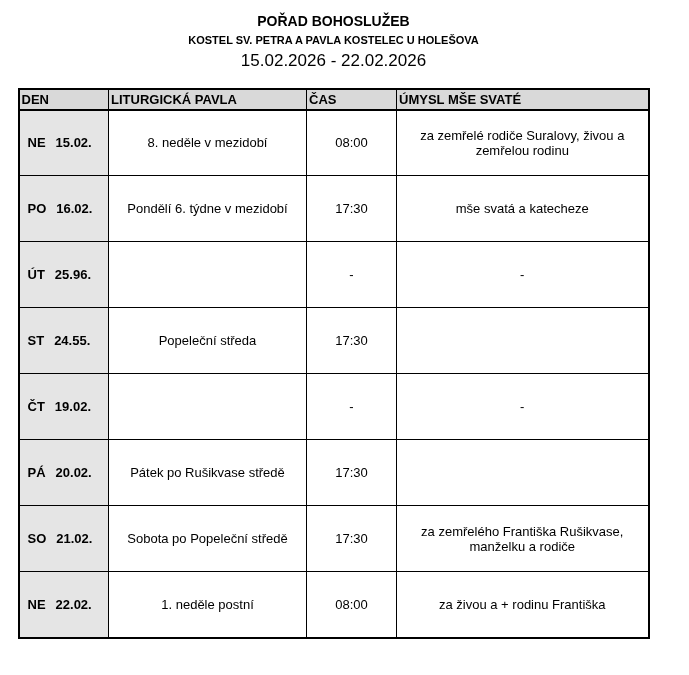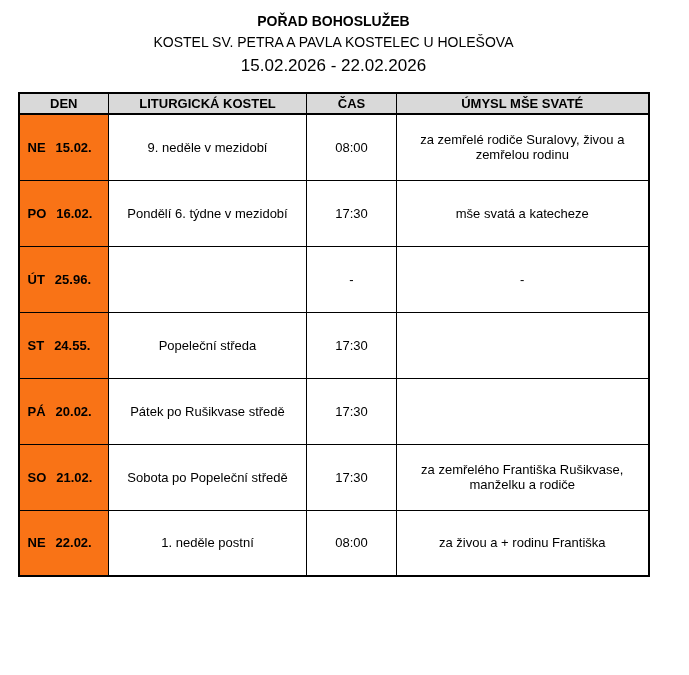--- a/index.html
+++ b/index.html
@@ -10,51 +10,51 @@
     font-family: "Liberation Sans", sans-serif;
   }
   .page {
     width: 667px;
     height: 675px;
     box-sizing: border-box;
     padding-top: 12px;
   }
   .titles { text-align: center; }
   .title-line1 { font-size: 14px; font-weight: bold; line-height: 1.4; }
-  .title-line2 { font-size: 14px; font-weight: normal; line-height: 1.5; }
+  .title-line2 { font-size: 11px; font-weight: bold; line-height: 1.5; }
   .title-line3 { font-size: 17px; font-weight: normal; line-height: 1.5; }
 
   table.schedule {
     border-collapse: collapse;
     table-layout: fixed;
     width: 630px;
     margin: 14px auto 0 auto;
     border: 2px solid #000;
   }
   .schedule th, .schedule td {
     border: 1px solid #000;
     font-size: 13px;
     box-sizing: border-box;
   }
   .schedule thead th {
     background: #d9d9d9;
     font-weight: bold;
     height: 21px;
     padding: 1px 2px;
-    text-align: center;
+    text-align: left;
     border-bottom: 2px solid #000;
   }
   .schedule tbody td {
     height: 66px;
     vertical-align: middle;
     text-align: center;
     padding: 2px 6px;
   }
   .schedule tbody td.day-cell {
-    background: #f97316;
+    background: #e5e5e5;
     font-weight: bold;
     text-align: left;
     padding-left: 8px;
   }
   .day-cell .date { margin-left: 10px; }
 
   col.c-den { width: 90px; }
   col.c-osl { width: 198px; }
   col.c-cas { width: 90px; }
   col.c-umy { width: 252px; }
@@ -73,49 +73,55 @@
   <table class="schedule">
     <colgroup>
       <col class="c-den">
         <col class="c-osl">
         <col class="c-cas">
         <col class="c-umy">
     </colgroup>
     <thead>
       <tr>
         <th>DEN</th>
-        <th>LITURGICKÁ KOSTEL</th>
+        <th>LITURGICKÁ PAVLA</th>
         <th>ČAS</th>
         <th>ÚMYSL MŠE SVATÉ</th>
       </tr>
     </thead>
     <tbody>
       <tr>
         <td class="day-cell"><span class="day">NE</span><span class="date">15.02.</span></td>
-        <td>9. neděle v mezidobí</td>
+        <td>8. neděle v mezidobí</td>
         <td>08:00</td>
         <td>za zemřelé rodiče Suralovy, živou a zemřelou rodinu</td>
       </tr>
       <tr>
         <td class="day-cell"><span class="day">PO</span><span class="date">16.02.</span></td>
         <td>Pondělí 6. týdne v mezidobí</td>
         <td>17:30</td>
         <td>mše svatá a katecheze</td>
       </tr>
       <tr>
         <td class="day-cell"><span class="day">ÚT</span><span class="date">25.96.</span></td>
         <td></td>
         <td>-</td>
         <td>-</td>
       </tr>
       <tr>
         <td class="day-cell"><span class="day">ST</span><span class="date">24.55.</span></td>
         <td>Popeleční středa</td>
         <td>17:30</td>
         <td></td>
+      </tr>
+      <tr>
+        <td class="day-cell"><span class="day">ČT</span><span class="date">19.02.</span></td>
+        <td></td>
+        <td>-</td>
+        <td>-</td>
       </tr>
       <tr>
         <td class="day-cell"><span class="day">PÁ</span><span class="date">20.02.</span></td>
         <td>Pátek po Rušikvase středě</td>
         <td>17:30</td>
         <td></td>
       </tr>
       <tr>
         <td class="day-cell"><span class="day">SO</span><span class="date">21.02.</span></td>
         <td>Sobota po Popeleční středě</td>

